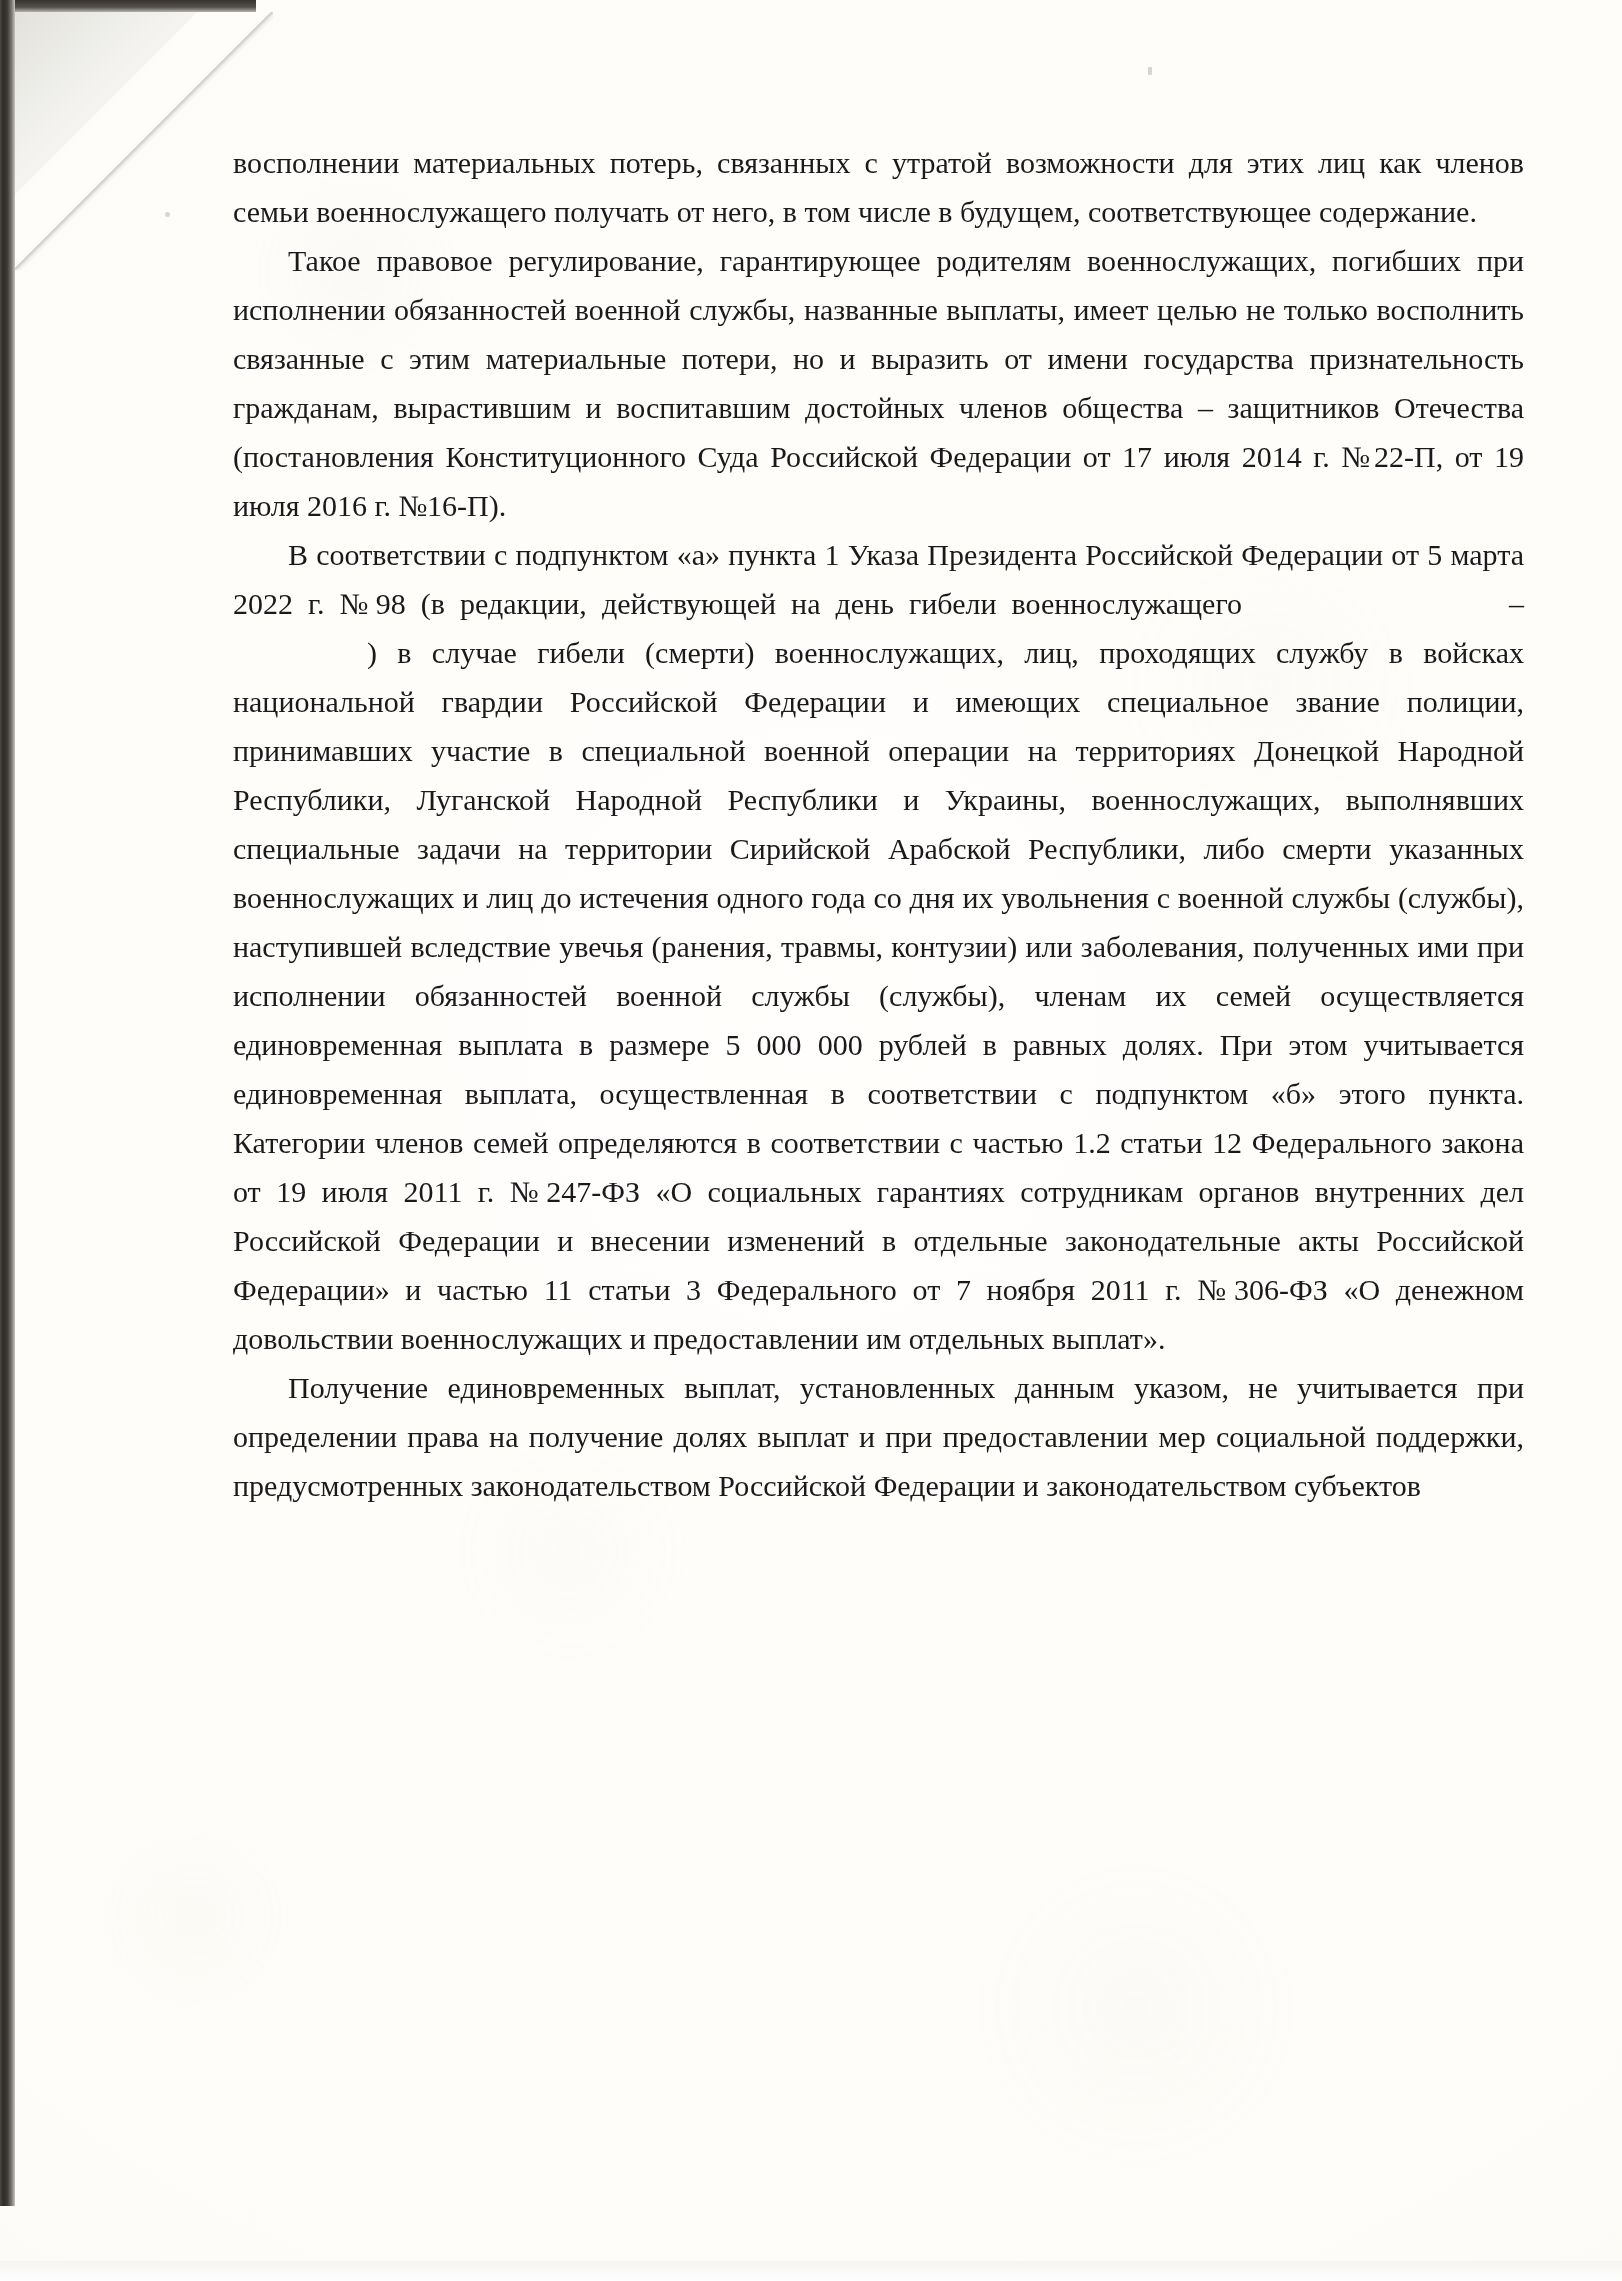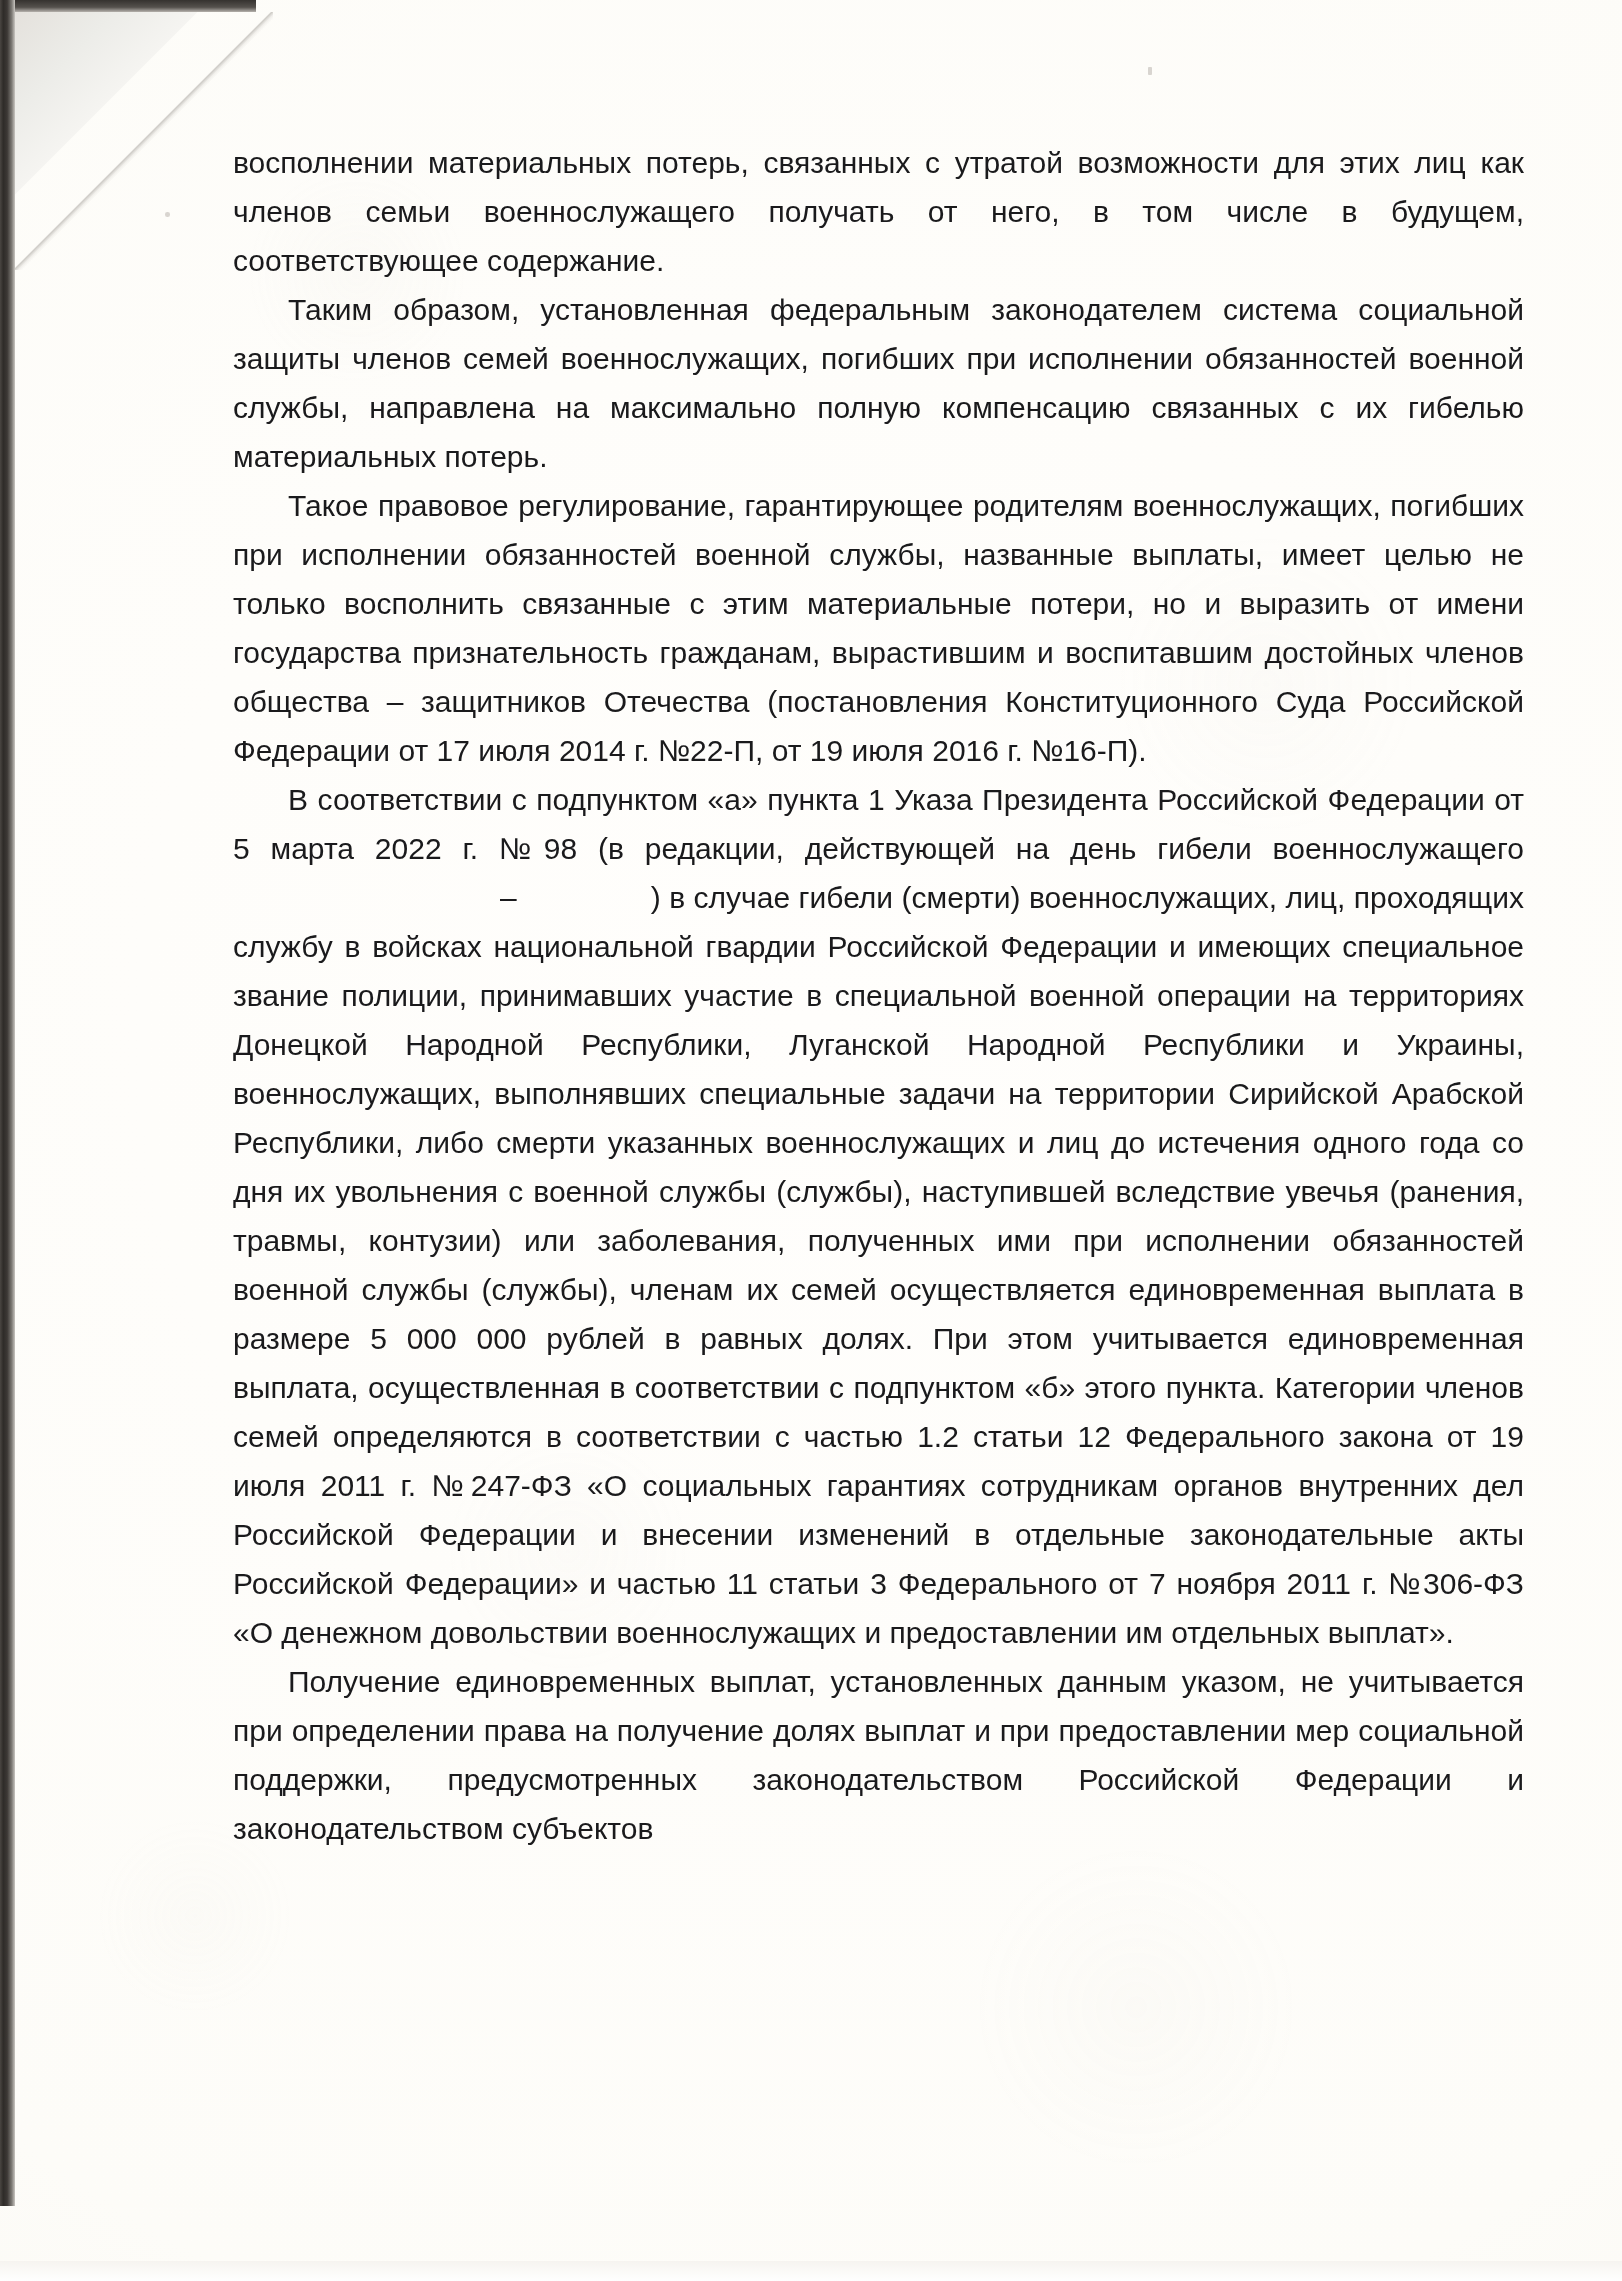--- a/index.html
+++ b/index.html
@@ -8,21 +8,21 @@
     padding: 0;
     background: #ffffff;
   }
 
   #page {
     position: relative;
     width: 1623px;
     height: 2281px;
     background: #f97316;
     overflow: hidden;
-    font-family: Liberation Sans, sans-serif;
+    font-family: Liberation Serif, serif;
   }
 
   
   .paper {
     position: absolute;
     inset: 0;
     background:
       radial-gradient(ellipse 150% 110% at 50% 45%,
         #fffefc 0%, #fdfcf8 55%, #f7f5f0 88%, #f2efe8 100%);
   }
@@ -139,21 +139,20 @@
   <div class="corner-fold-line"></div>
   <div class="scan-edge-bottom"></div>
 
   <div class="speck" style="left:1148px; top:67px; width:3.6px; height:8px; border-radius:0.9px;"></div>
   <div class="speck" style="left:165px; top:212px; width:4.5px; height:4.5px;"></div>
 
   <div class="body-text">
 
     <p class="no-indent">восполнении материальных потерь, связанных с утратой возможности для этих лиц как членов семьи военнослужащего получать от него, в том числе в будущем, соответствующее содержание.</p>
 
-    <p class="indent-sm">Таким образом, установленная федеральным законодателем система социальной защиты членов семей военнослужащих, погибших при исполнении обязанностей военной службы, направлена на максимально полную компенсацию связанных с их гибелью материальных потерь.</p>
 
     <p class="indent-sm">Такое правовое регулирование, гарантирующее родителям военнослужащих, погибших при исполнении обязанностей военной службы, названные выплаты, имеет целью не только восполнить связанные с этим материальные потери, но и выразить от имени государства признательность гражданам, вырастившим и воспитавшим достойных членов общества – защитников Отечества (постановления Конституционного Суда Российской Федерации от 17 июля 2014 г. №22-П, от 19 июля 2016 г. №16-П).</p>
 
 
     <p class="indent-sm"><span>В соответствии с подпунктом «а» пункта 1 Указа Президента Российской Федерации от 5 марта 2022 г. №98 (в редакции, действующей на день гибели военнослужащего</span><span class="redaction gap-a"></span><span>–</span><span class="redaction gap-b"></span><span>) в случае гибели (смерти) военнослужащих, лиц, проходящих службу в войсках национальной гвардии Российской Федерации и имеющих специальное звание полиции, принимавших участие в специальной военной операции на территориях Донецкой Народной Республики, Луганской Народной Республики и Украины, военнослужащих, выполнявших специальные задачи на территории Сирийской Арабской Республики, либо смерти указанных военнослужащих и лиц до истечения одного года со дня их увольнения с военной службы (службы), наступившей вследствие увечья (ранения, травмы, контузии) или заболевания, полученных ими при исполнении обязанностей военной службы (службы), членам их семей осуществляется единовременная выплата в размере 5 000 000 рублей в равных долях. При этом учитывается единовременная выплата, осуществленная в соответствии с подпунктом «б» этого пункта. Категории членов семей определяются в соответствии с частью 1.2 статьи 12 Федерального закона от 19 июля 2011 г. №247-ФЗ «О социальных гарантиях сотрудникам органов внутренних дел Российской Федерации и внесении изменений в отдельные законодательные акты Российской Федерации» и частью 11 статьи 3 Федерального от 7 ноября 2011 г. №306-ФЗ «О денежном довольствии военнослужащих и предоставлении им отдельных выплат».</span></p>
 
     <p class="indent-sm">Получение единовременных выплат, установленных данным указом, не учитывается при определении права на получение долях выплат и при предоставлении мер социальной поддержки, предусмотренных законодательством Российской Федерации и законодательством субъектов</p>
 
   </div>
 

